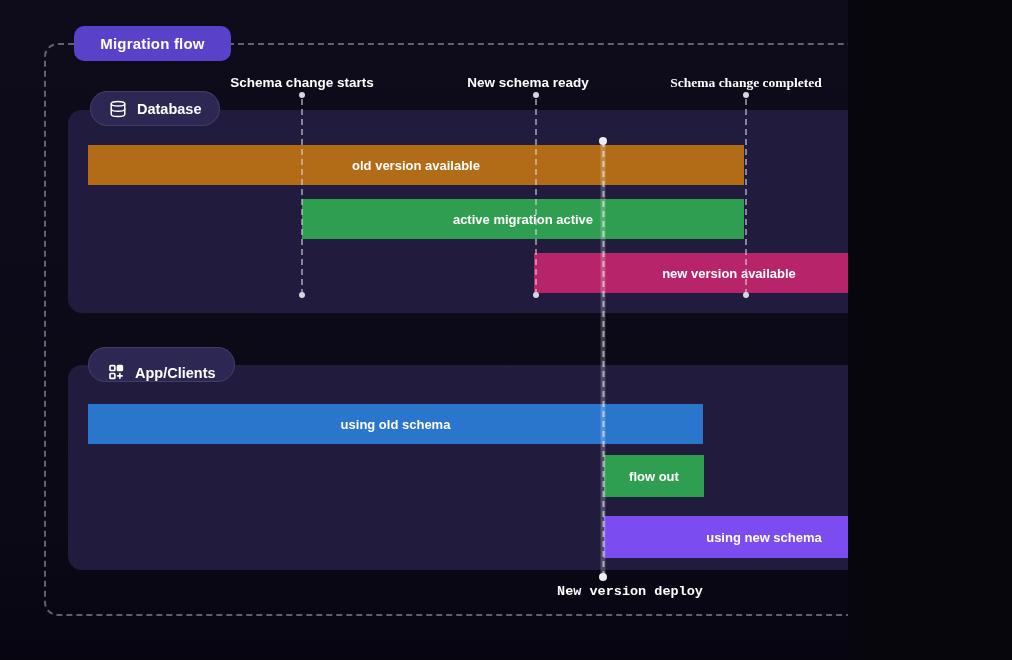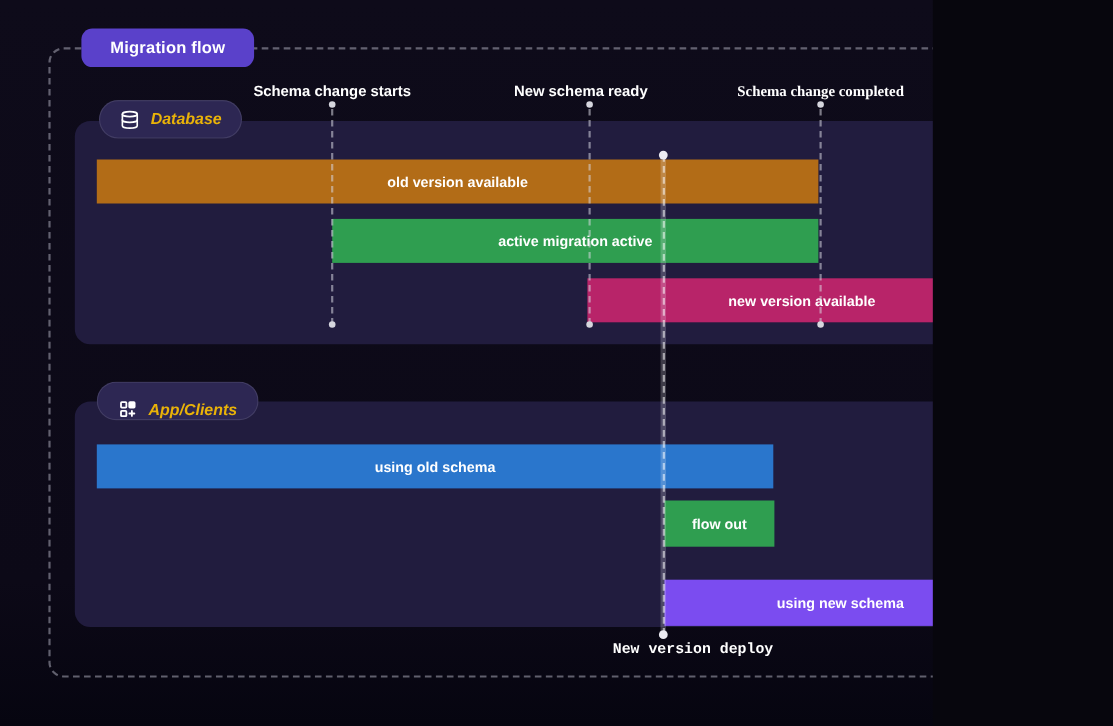--- a/index.html
+++ b/index.html
@@ -29,22 +29,22 @@
     border-radius:14px;
     z-index:1;
   }
   .pill{
     position:absolute;
     display:flex;align-items:center;gap:10px;
     background:#2d2753;
     border:1px solid rgba(255,255,255,0.10);
     border-radius:20px;
     padding:0 18px;height:35px;
-    color:#eab308;font-size:14.5px;font-weight:700;
-    z-index:7;box-sizing:border-box;font-style:italic;
+    color:#ffffff;font-size:14.5px;font-weight:700;
+    z-index:7;box-sizing:border-box;
   }
   .pill-icon{display:flex;align-items:center;}
   .bar{
     position:absolute;
     display:flex;align-items:center;justify-content:center;
     border-radius:0;
     color:#fff;font-size:13px;font-weight:700;
     z-index:2;white-space:nowrap;
   }
   .vline{
@@ -91,21 +91,21 @@
             <ellipse cx="12" cy="5" rx="9" ry="3"></ellipse>
             <path d="M3 5v7c0 1.66 4.03 3 9 3s9-1.34 9-3V5"></path>
             <path d="M3 12v7c0 1.66 4.03 3 9 3s9-1.34 9-3v-7"></path>
           </svg>
         </span>
         <span>Database</span>
       </div>
       <div class="panel" style="left: 68px; top: 365px; width: 876px; height: 205px;"></div>
       <div class="bar" style="left: 88px; top: 404px; width: 615px; height: 40px; background: rgb(42, 118, 204);">using old schema</div>
       <div class="bar" style="left: 604px; top: 455px; width: 100px; height: 42px; background: rgb(47, 158, 80);">flow out</div>
-      <div class="bar" style="left: 604px; top: 527px; width: 320px; height: 42px; background: rgb(123, 76, 240);">using new schema</div>
+      <div class="bar" style="left: 604px; top: 516px; width: 320px; height: 42px; background: rgb(123, 76, 240);">using new schema</div>
       <div class="pill" style="left: 88px; top: 347px; align-items: flex-end;">
         <span class="pill-icon">
           <svg width="18" height="18" viewBox="0 0 24 24" fill="none" stroke="#fff" stroke-width="2.2" stroke-linecap="round" stroke-linejoin="round">
             <rect x="4" y="3.5" width="6.5" height="6.5" rx="1"></rect>
             <rect x="14" y="3.5" width="6.5" height="6.5" rx="1" fill="#fff"></rect>
             <rect x="4" y="14" width="6.5" height="6.5" rx="1"></rect>
             <path d="M17.2 14.2v6"></path>
             <path d="M14.2 17.2h6"></path>
           </svg>
         </span>

